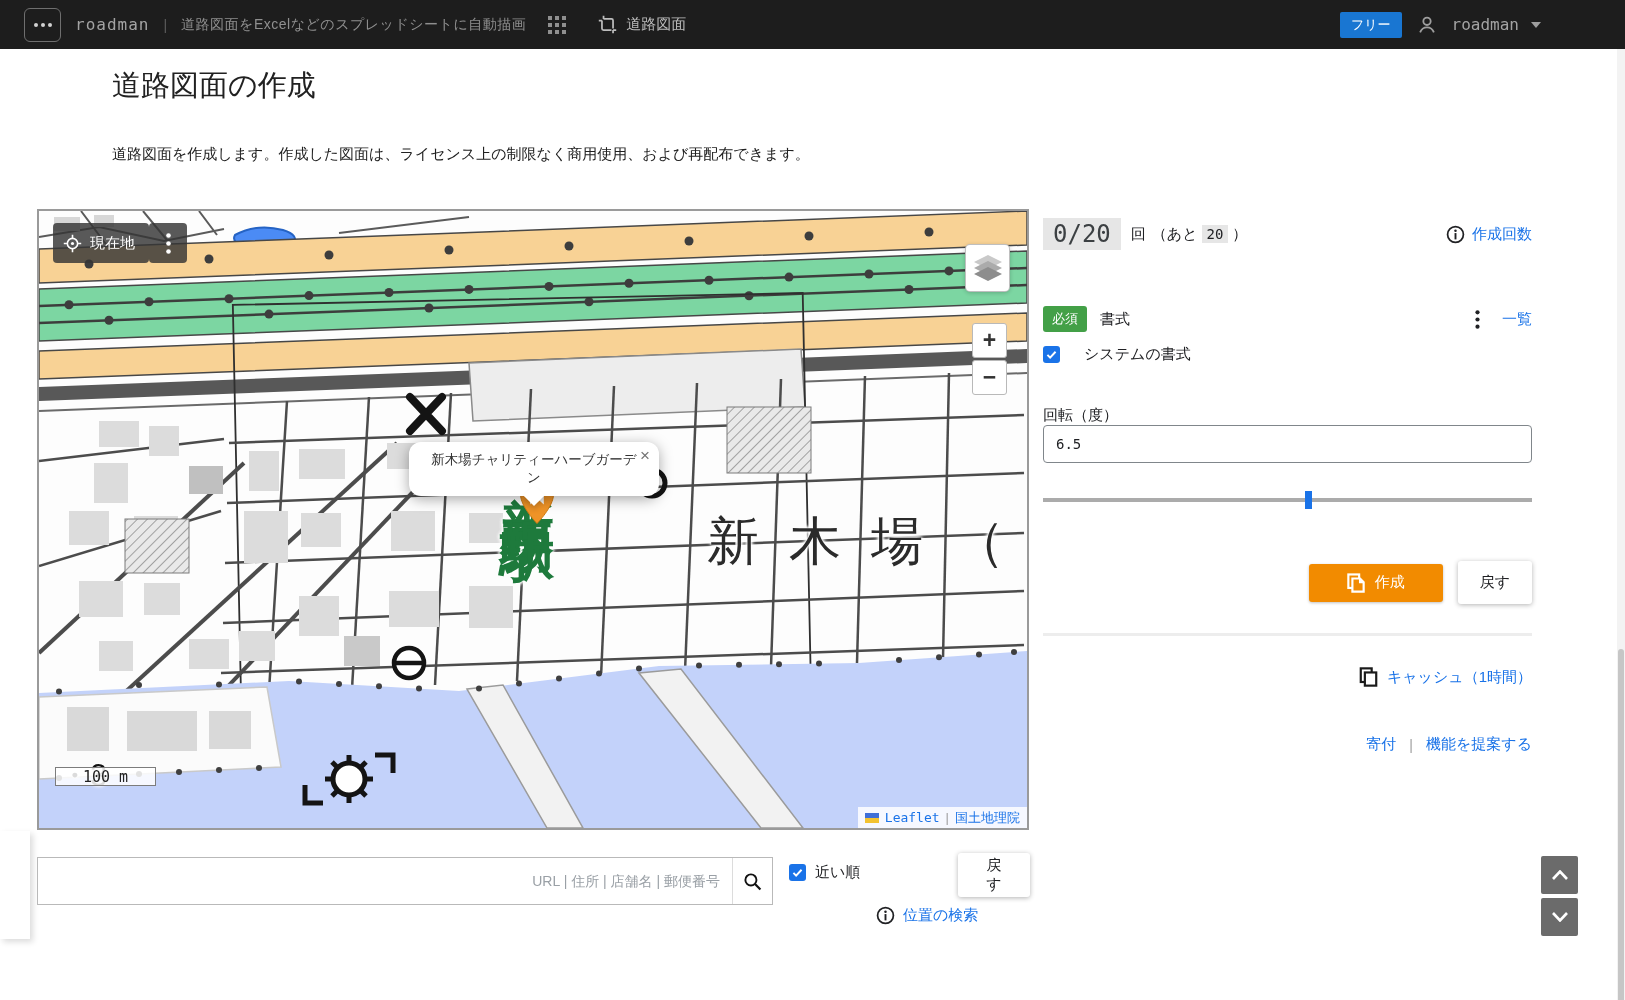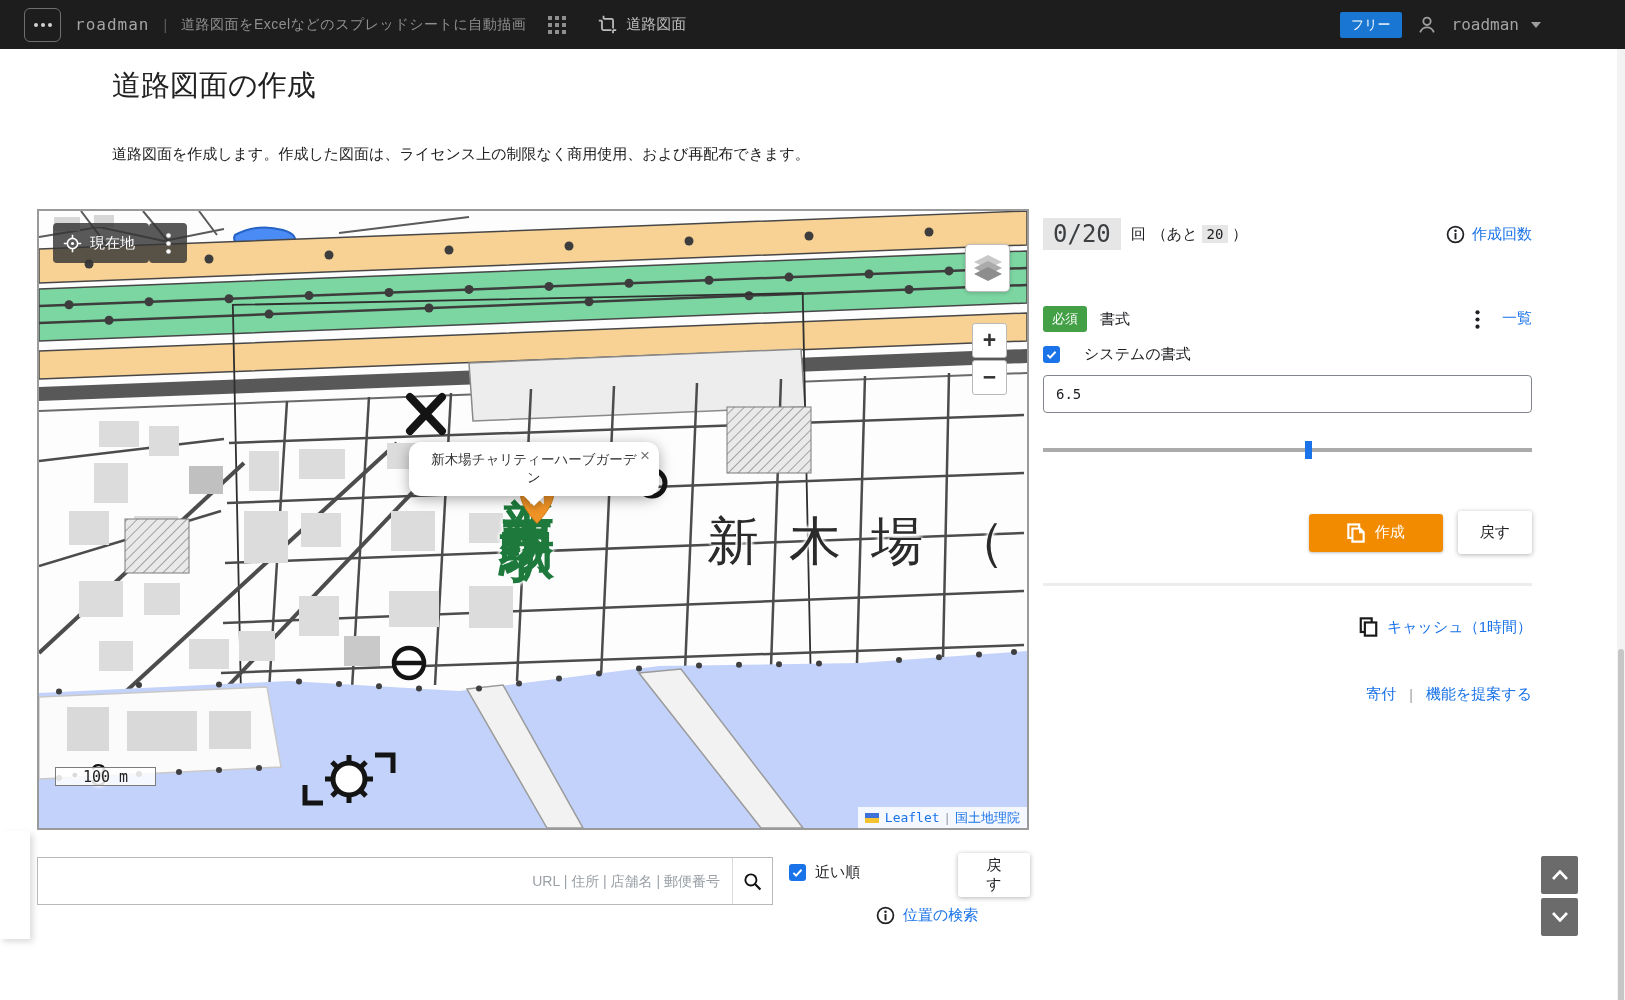--- a/index.html
+++ b/index.html
@@ -74,32 +74,32 @@
   .usage-row { display:flex; align-items:center; margin-top:9px; }
   .usage-count { background:#e6e6e6; color:#3c4043; font-size:24px; padding:2px 10px; }
   .usage-unit { font-size:15px; margin-left:10px; }
   .usage-rest { font-size:15px; margin-left:6px; display:flex; align-items:center; gap:4px; }
   .usage-rest .val { background:#e6e6e6; padding:1px 5px; font-size:14px; }
   .info-link { margin-left:auto; display:flex; align-items:center; gap:7px; }
   a.blue, .blue-link { color:#1a73e8; text-decoration:none; font-size:15px; cursor:pointer; }
   .format-head { display:flex; align-items:center; margin-top:56px; }
   .badge-required { background:#43a047; color:#fff; font-size:13px; padding:4px 9px; border-radius:3px; }
   .format-label { font-size:15px; margin-left:13px; }
-  .format-actions { margin-left:auto; display:flex; align-items:flex-start; gap:16px; }
+  .format-actions { margin-left:auto; display:flex; align-items:center; gap:16px; }
   .kebab-btn { width:18px; height:20px; display:flex; align-items:center; justify-content:center; cursor:pointer; }
   .select-box { margin-top:12px; height:38px; border:1px solid #80868b; border-radius:4px; background:#fff;
                 display:flex; align-items:center; padding:0 12px; cursor:pointer; }
   .select-box .val { font-size:14px; color:#202124; }
   .select-box .chev { margin-left:auto; }
   .check-row { display:flex; align-items:center; gap:24px; margin-top:13px; cursor:pointer; }
   .checkbox { width:17px; height:17px; background:#1a73e8; border-radius:3px; display:flex; align-items:center;
               justify-content:center; flex:0 0 auto; }
   .check-label { font-size:15px; }
   .rot-label { margin-top:42px; font-size:15px; }
-  .text-input { margin-top:11px; width:100%; height:38px; border:1px solid #80868b; border-radius:4px;
+  .text-input { width:100%; height:38px; border:1px solid #80868b; border-radius:4px;
                 padding:0 12px; font-size:14px; color:#202124; font-family:"DejaVu Sans Mono","Liberation Mono",monospace; }
   .slider { position:relative; margin-top:28px; height:18px; cursor:pointer; }
   .slider .track { position:absolute; left:0; right:0; top:7px; height:4px; background:#ababab; }
   .slider .thumb { position:absolute; left:53.5%; top:0; width:7px; height:18px; background:#1a73e8; }
   .btn-row { display:flex; justify-content:flex-end; align-items:center; gap:15px; margin-top:52px; }
   .btn-create { background:#f28b00; border:none; border-radius:3px; color:#fff; font-size:15px; height:38px;
                 padding:0 38px; display:flex; align-items:center; gap:10px; cursor:pointer;
                 box-shadow:0 1px 3px rgba(0,0,0,.25); }
   .btn-white { background:#fff; border:none; border-radius:3px; color:#202124; font-size:15px; height:43px;
                padding:0 22px; cursor:pointer; box-shadow:0 1px 5px rgba(0,0,0,.3); }
@@ -462,20 +462,21 @@
 
   <label class="check-row">
     <span class="checkbox">
       <svg width="13" height="13" viewBox="0 0 16 16">
         <polyline points="3,8.5 6.3,11.8 13,4.6" fill="none" stroke="#fff" stroke-width="2.4"></polyline>
       </svg>
     </span>
     <span class="check-label">システムの書式</span>
   </label>
 
+  <div class="rot-label">回転（度）</div>
   <input class="text-input" type="text" value="6.5" style="">
   <div class="slider">
     <div class="track"></div>
     <div class="thumb"></div>
   </div>
 
   <div class="btn-row">
     <button class="btn-create">
       <svg width="18" height="20" viewBox="0 0 20 22">
         <rect x="1.5" y="1.5" width="12" height="15" fill="none" stroke="#fff" stroke-width="2.4"></rect>

